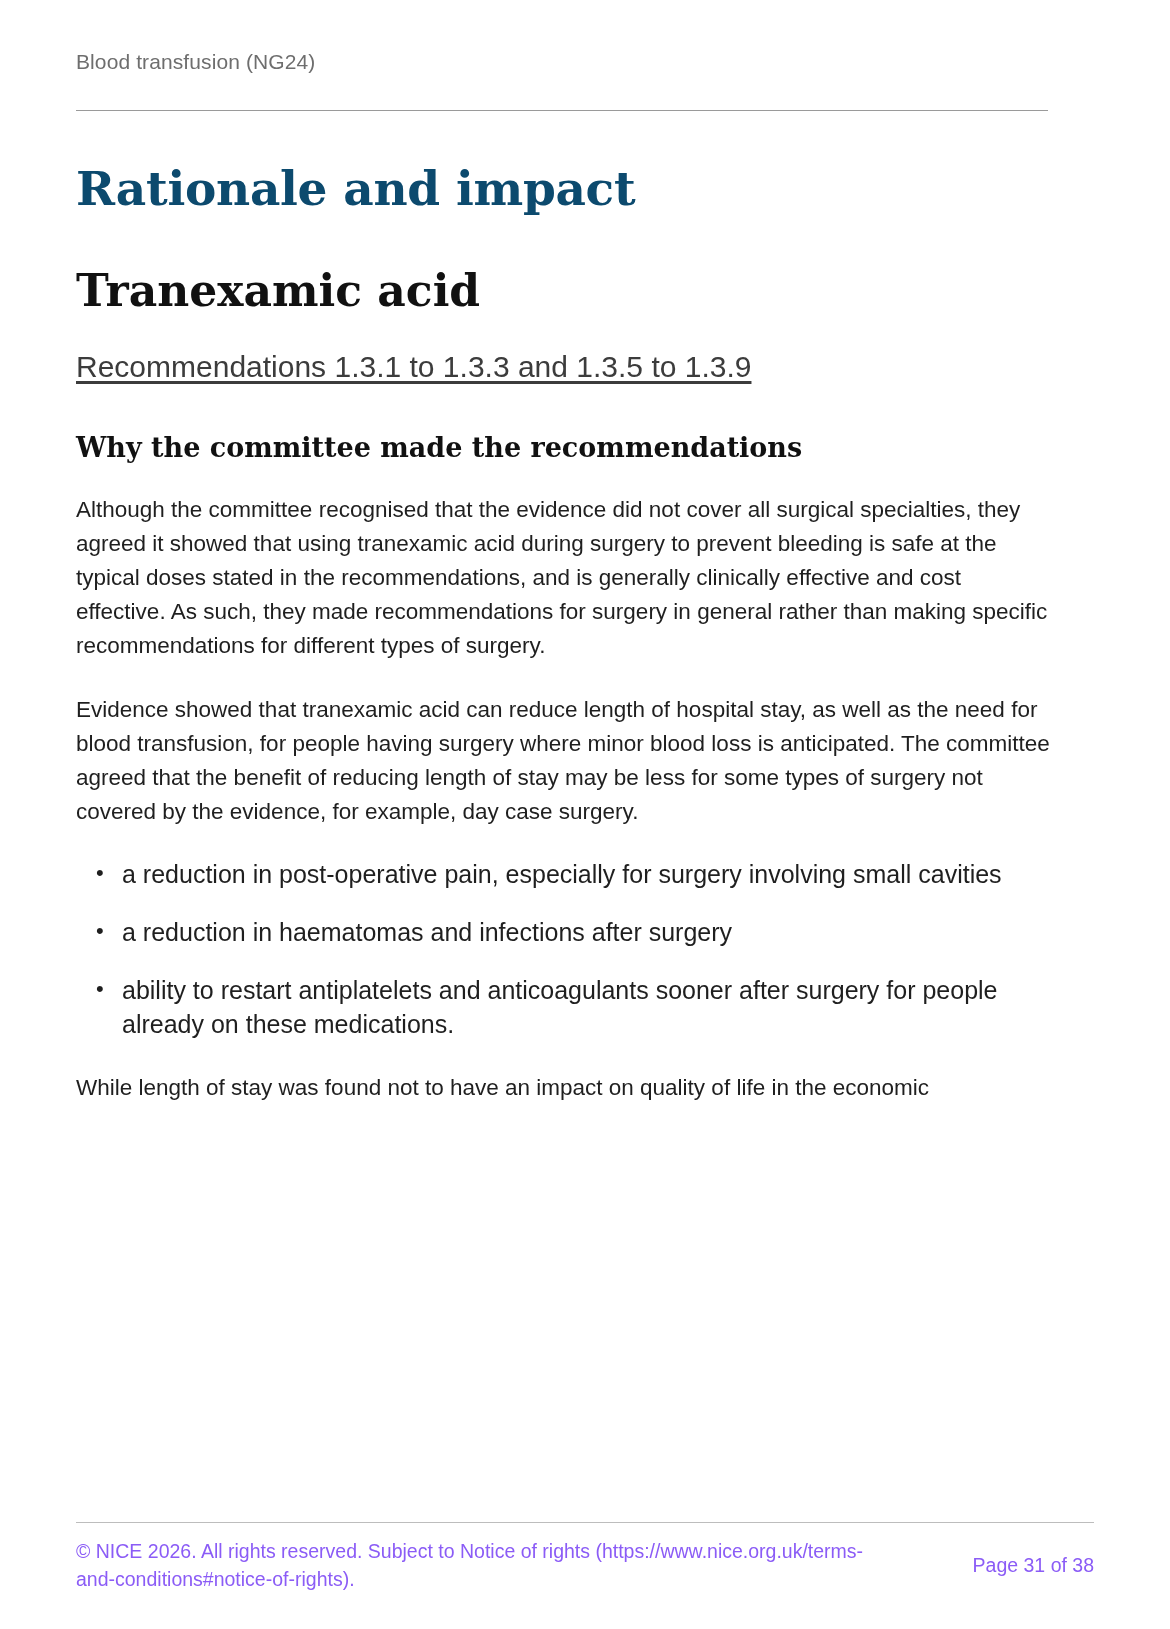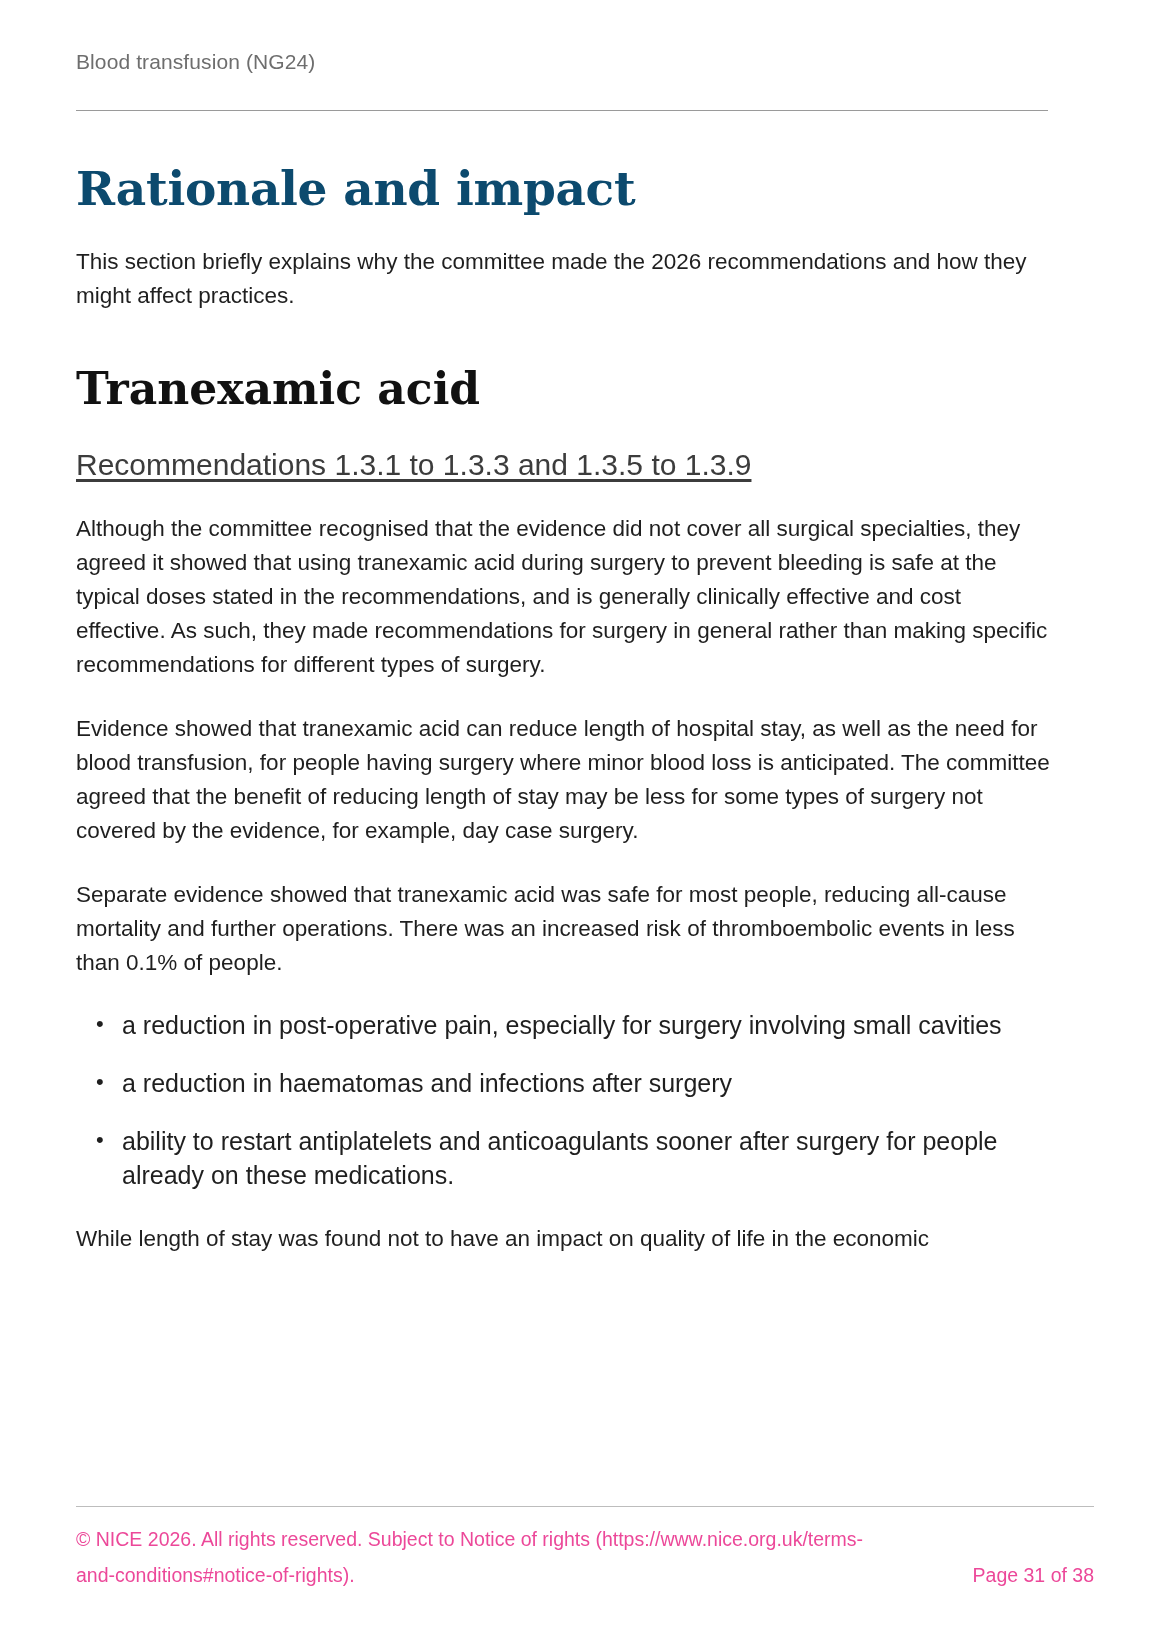--- a/index.html
+++ b/index.html
@@ -102,55 +102,54 @@
     bottom: 36px;
   }
   .footer-rule {
     border: 0;
     border-top: 1px solid #bdbdbd;
     margin: 0 0 14px 0;
   }
   .footer-row {
     display: flex;
     justify-content: space-between;
-    align-items: flex-end;
+    align-items: center;
     font-size: 19.5px;
-    line-height: 36px;
-    color: #ec4899;
+    line-height: 28px;
+    color: #8b5cf6;
   }
   .footer-left {
     max-width: 790px;
   }
   .footer-right {
     text-align: right;
     width: 150px;
   }
 </style>
 </head>
 <body>
 
 <div class="page">
 
   <div class="doc-header">Blood transfusion (NG24)</div>
   <hr class="header-rule">
 
   <h1 class="title">Rationale and impact</h1>
 
-  <p class="body-text">This section briefly explains why the committee made the 2026 recommendations and how they might affect practices.</p>
 
   <h2 class="section">Tranexamic acid</h2>
 
   <div class="link-line">
     <a href="#">Recommendations 1.3.1 to 1.3.3 and 1.3.5 to 1.3.9</a>
   </div>
 
+  <h3 class="subsection">Why the committee made the recommendations</h3>
 
   <p class="body-text">Although the committee recognised that the evidence did not cover all surgical specialties, they agreed it showed that using tranexamic acid during surgery to prevent bleeding is safe at the typical doses stated in the recommendations, and is generally clinically effective and cost effective. As such, they made recommendations for surgery in general rather than making specific recommendations for different types of surgery.</p>
   <p class="body-text">Evidence showed that tranexamic acid can reduce length of hospital stay, as well as the need for blood transfusion, for people having surgery where minor blood loss is anticipated. The committee agreed that the benefit of reducing length of stay may be less for some types of surgery not covered by the evidence, for example, day case surgery.</p>
-  <p class="body-text">Separate evidence showed that tranexamic acid was safe for most people, reducing all-cause mortality and further operations. There was an increased risk of thromboembolic events in less than 0.1% of people.</p>
 
   <ul class="bullets">
     <li>a reduction in post-operative pain, especially for surgery involving small cavities</li>
     <li>a reduction in haematomas and infections after surgery</li>
     <li>ability to restart antiplatelets and anticoagulants sooner after surgery for people already on these medications.</li>
   </ul>
 
   <p class="body-text">While length of stay was found not to have an impact on quality of life in the economic</p>
 
   <div class="footer">

